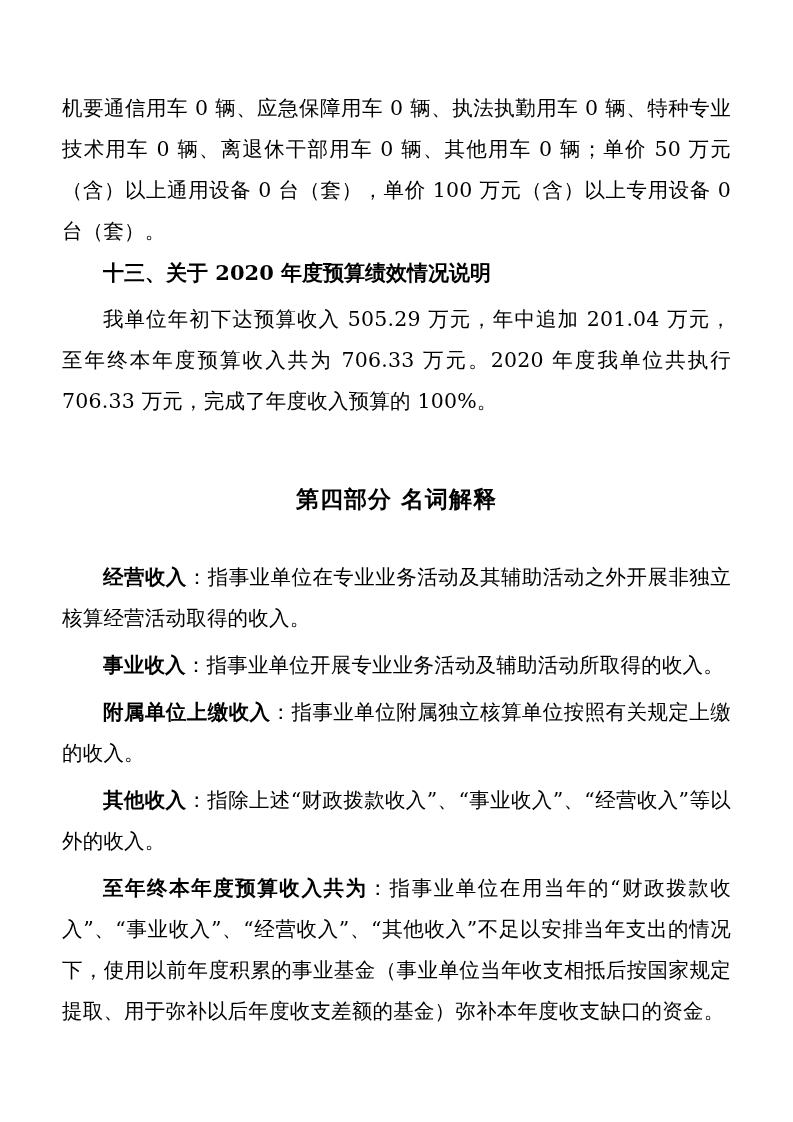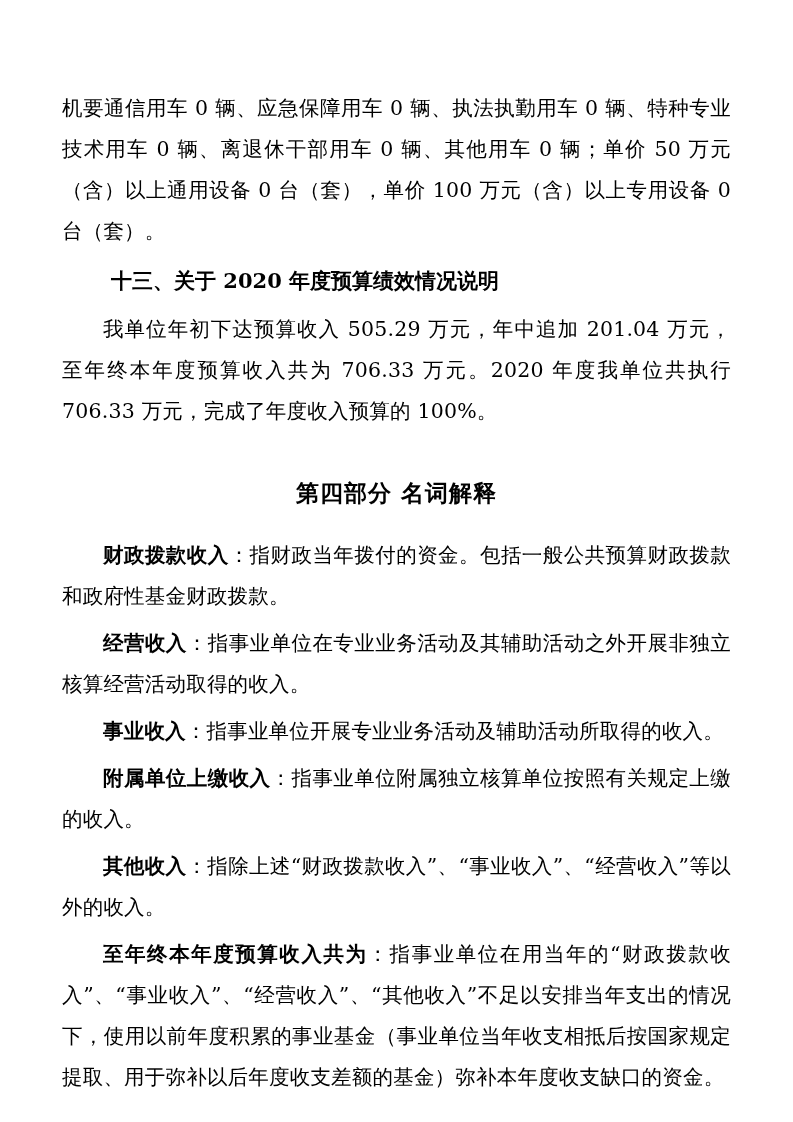--- a/index.html
+++ b/index.html
@@ -31,28 +31,28 @@
   }
   .indent {
     text-indent: 41px;
     margin-top: 6px;
   }
   .section-title {
     font-size: 21px;
     line-height: 41px;
     font-weight: bold;
     text-indent: 41px;
-    margin: 8px;
+    margin: 0;
   }
   .part-title {
     font-size: 23px;
     line-height: 41px;
     font-weight: bold;
     text-align: center;
-    margin: 0;
+    margin: 16px;
     letter-spacing: 1px;
   }
   .spacer-lg {
     height: 40px;
   }
   .spacer-sm {
     height: 16px;
   }
   .term {
     font-weight: bold;
@@ -68,23 +68,20 @@
   <p class="section-title">十三、关于 2020 年度预算绩效情况说明</p>
 
   <p class="para indent">我单位年初下达预算收入 505.29 万元，年中追加 201.04 万元，至年终本年度预算收入共为 706.33 万元。2020 年度我单位共执行 706.33 万元，完成了年度收入预算的 100%。</p>
 
   <div class="spacer-lg"></div>
 
   <p class="part-title">第四部分  名词解释</p>
 
   <div class="spacer-sm"></div>
 
-  <p class="para indent">
-    <span class="term">财政拨款收入</span><span>：</span><span>指财政当年拨付的资金。包括一般公共预算财政拨款和政府性基金财政拨款。</span>
-  </p>
 
 
   <p class="para indent">
     <span class="term">经营收入</span><span>：</span><span>指事业单位在专业业务活动及其辅助活动之外开展非独立核算经营活动取得的收入。</span>
   </p>
 
   <p class="para indent">
     <span class="term">事业收入</span><span>：</span><span>指事业单位开展专业业务活动及辅助活动所取得的收入。</span>
   </p>
 

